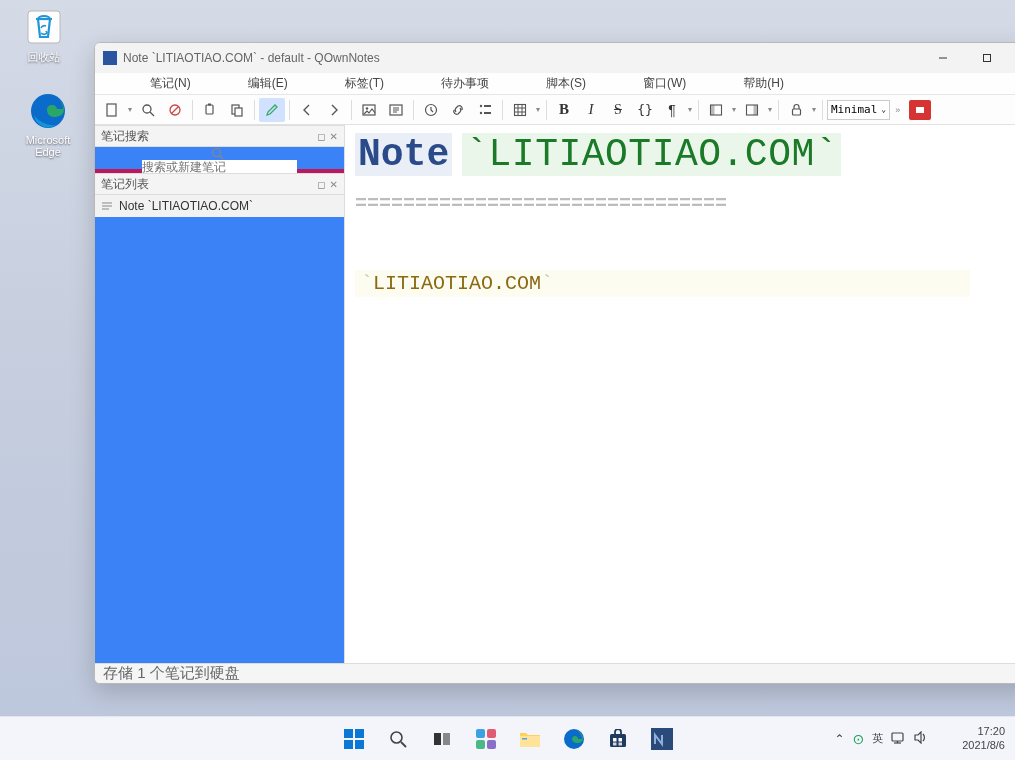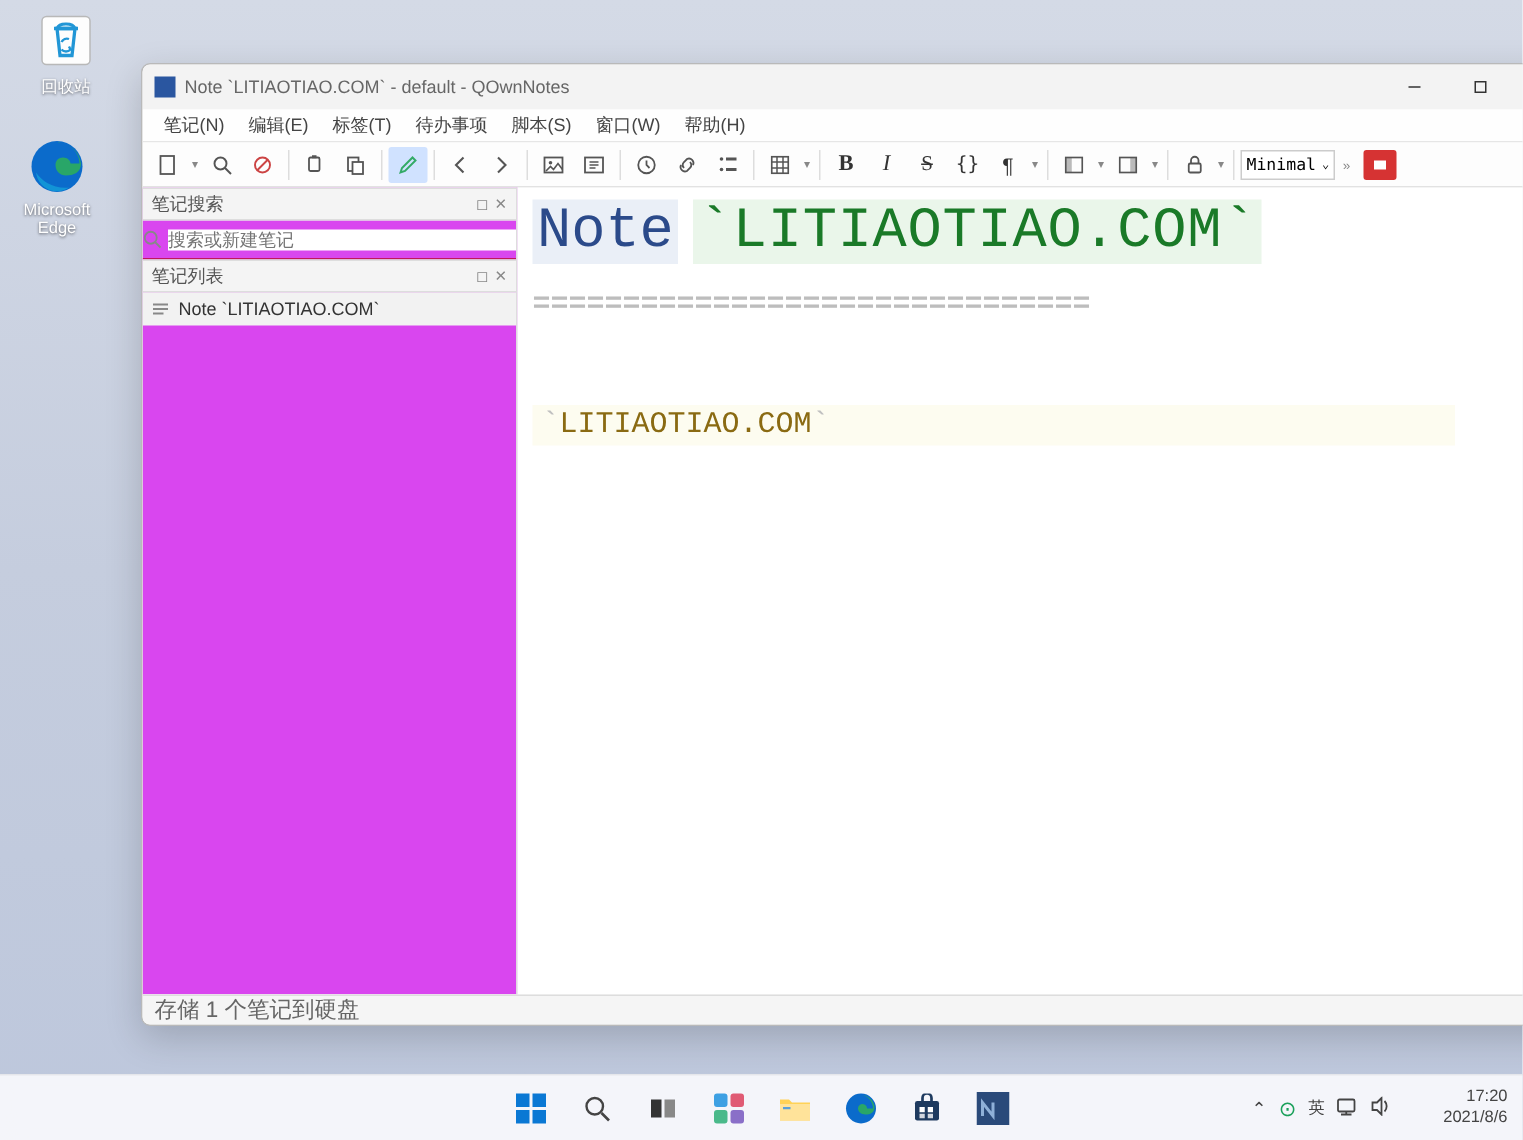--- a/index.html
+++ b/index.html
@@ -4,55 +4,55 @@
 <style>
 * { margin:0; padding:0; box-sizing:border-box; }
 html,body { width:1015px; height:760px; overflow:hidden; font-family:"Segoe UI","Microsoft YaHei",sans-serif; font-size:12px; }
 body { background:linear-gradient(to bottom,#d4dae6 0%,#c5cdde 50%,#bdc7dc 100%); position:relative; }
 
 
 .desk-icon { position:absolute; width:68px; text-align:center; color:#fff; text-shadow:0 1px 2px rgba(0,0,0,.6); font-size:11px; cursor:pointer; }
 .desk-icon .ico-box { width:42px; height:42px; margin:0 auto 2px; display:flex; align-items:center; justify-content:center; }
 .desk-icon svg { display:block; }
 .recycle { top:6px; left:10px; }
-.edge { top:90px; left:4px; }
+.edge { top:90px; left:14px; }
 
 
 .window { position:absolute; top:42px; left:94px; width:960px; height:642px; background:#fff; border:1px solid #b9b9b9; border-radius:6px; box-shadow:0 8px 24px rgba(0,0,0,.18); display:flex; flex-direction:column; overflow:hidden; }
 .titlebar { height:30px; background:#f3f3f3; display:flex; align-items:center; padding-left:8px; font-size:12px; color:#666; }
 .titlebar .app-icon { width:14px; height:14px; background:#2a56a0; margin-right:6px; }
 .win-ctrls { margin-left:auto; display:flex; }
 .win-btn { width:44px; height:30px; display:flex; align-items:center; justify-content:center; cursor:pointer; }
 .win-btn svg { width:10px; height:10px; }
 
 .menubar { height:22px; background:#fefefe; display:flex; align-items:center; padding:0 6px; font-size:12px; color:#444; border-bottom:1px solid #e6e6e6; }
-.menubar span { padding:2px 8px; cursor:pointer; }
+.menubar span { padding:2px 8px; cursor:pointer;margin-left:41px; }
 
 .toolbar { height:30px; background:#fdfdfd; border-bottom:1px solid #e2e2e2; display:flex; align-items:center; padding:0 4px; gap:1px; }
 .tbtn { width:26px; height:24px; display:flex; align-items:center; justify-content:center; cursor:pointer; border-radius:2px; color:#555; }
 .tbtn.active { background:#d0e2ff; }
 .tsep { width:1px; height:20px; background:#ddd; margin:0 3px; }
 .tdrop { width:8px; height:24px; display:flex; align-items:center; justify-content:center; font-size:8px; color:#888; cursor:pointer; }
 .tsel { height:20px; border:1px solid #ccc; font-family:monospace; font-size:11px; padding:0 3px; display:flex; align-items:center; background:#fff; cursor:pointer; }
 .tred { width:22px; height:20px; background:#d63333; border-radius:2px; margin-left:4px; display:flex; align-items:center; justify-content:center; cursor:pointer; }
 
 .body { flex:1; display:flex; overflow:hidden; }
-.side { width:250px; border-right:1px solid #ddd; display:flex; flex-direction:column; background:#d946ef; }
+.side { width:250px; border-right:1px solid #ddd; display:flex; flex-direction:column; background:#3b82f6; }
 .panel-head { height:22px; background:#f4f4f4; border-bottom:1px solid #ddd; border-top:1px solid #ddd; display:flex; align-items:center; padding:0 6px; font-size:12px; color:#555; }
 .panel-head .ctrls { margin-left:auto; display:flex; gap:4px; font-size:10px; color:#888; }
 .panel-head .ctrls span { cursor:pointer; }
-.search-row { height:26px; display:flex; align-items:center; padding:0 0; border-bottom:1px solid #be185d; }
+.search-row { height:26px; display:flex; align-items:center; padding:0 0; border-bottom:4px solid #be185d;flex-direction:column; }
 .search-row svg { flex-shrink:0; margin-right:4px; }
 .search-row input { flex:1; border:none; outline:none; font-size:12px; color:#555; }
 .note-item { height:22px; display:flex; align-items:center; padding:0 6px; background:#f2f2f2; font-size:12px; color:#333; cursor:pointer; gap:6px; }
 .note-item svg { flex-shrink:0; }
 
 .editor { flex:1; background:#fff; padding:8px 10px; overflow:hidden; font-family:"Courier New",monospace; }
 .e-row1 { display:flex; gap:10px; margin-bottom:18px; align-items:flex-start; white-space:nowrap; }
-.e-h1a { font-size:38px; color:#2b4a8a; font-weight:normal; background:#eaeff7; padding:0 3px; }
+.e-h1a { font-size:38px; color:#2b4a8a; font-weight:bold; background:#eaeff7; padding:0 3px; }
 .e-h1b { font-size:38px; color:#1a7a28; font-weight:normal; background:#eaf6ea; padding:0 3px; letter-spacing:.5px; }
 .e-dashes { font-size:20px; color:#bdbdbd; letter-spacing:0; line-height:1; margin-bottom:56px; white-space:nowrap; overflow:hidden; font-weight:bold; }
 .e-code { font-size:20px; color:#8a6a12; background:#fdfcf0; padding:2px 6px; display:inline-block; font-weight:normal; }
 .e-code .tick { color:#c0c0c0; }
 
 .statusbar { height:20px; background:#f5f5f5; border-top:1px solid #ddd; display:flex; align-items:center; padding:0 8px; font-size:15px; color:#666; }
 .statusbar .right { margin-left:auto; }
 
 
 .taskbar { position:absolute; bottom:0; left:0; right:0; height:44px; background:rgba(248,249,252,0.92); backdrop-filter:blur(8px); border-top:1px solid rgba(0,0,0,.06); display:flex; align-items:center; }

